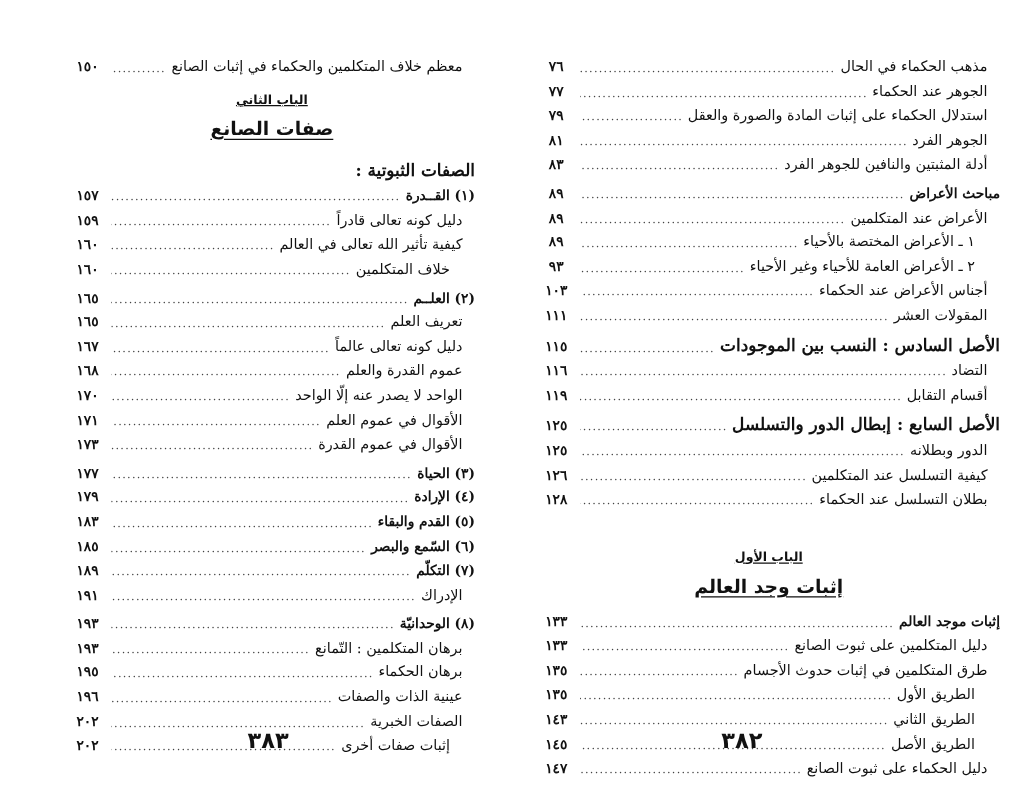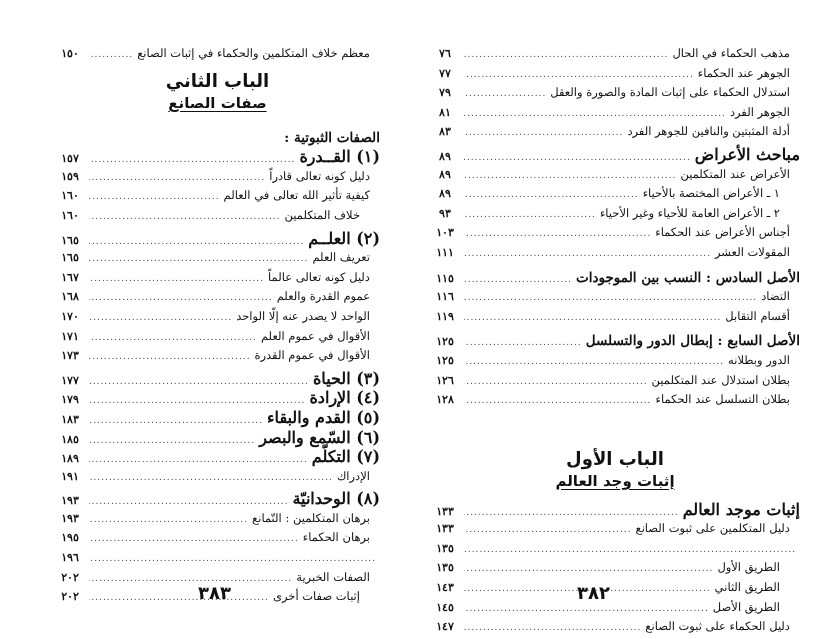--- a/index.html
+++ b/index.html
@@ -9,29 +9,29 @@
   .page-left { left:0; width:409px; }
   .page-right { left:409px; width:409px; }
   .toc { position:absolute; direction:rtl; }
   .page-left .toc { left:55px; width:325px; top:44px; }
   .page-right .toc { left:21px; width:370px; top:44px; }
   .row { display:flex; align-items:baseline; height:19.6px; font-size:11.5px; line-height:19.6px; white-space:nowrap; }
   .row .title { flex:0 0 auto; }
   .row .dots { flex:1 1 auto; overflow:hidden; color:#444; font-size:9px; letter-spacing:1px; margin:0 4px; }
   .row .dots::before { content:"................................................................................................................................................"; }
   .row .num { flex:0 0 auto; width:30px; text-align:center; font-weight:bold; font-size:11px; }
-  .row.bold .title { font-weight:bold; font-size:16px; }
+  .row.bold .title { font-weight:bold; font-size:11px; }
   .row.heading .title { font-weight:bold; font-size:13.5px; }
   .row.indent1 .title { padding-right:10px; }
   .row.indent2 .title { padding-right:20px; }
   .chapter { text-align:center; font-family:"DejaVu Sans", "Liberation Sans", sans-serif; font-weight:900; direction:rtl; }
-  .chapter .ch-label { font-size:18px; display:block; line-height:22px; }
+  .chapter .ch-label { font-size:10px; display:block; line-height:22px;text-decoration:underline; }
   .chapter .ch-title { font-size:15px; display:block; line-height:22px; text-decoration:underline; text-underline-offset:3px; }
   .page-left .chapter { margin:6px 0 14px 0; }
-  .page-right .chapter { margin:38px 0 8px 0; }
+  .page-right .chapter { margin:26px 0 8px 0; }
   .folio { position:absolute; top:582px; font-weight:bold; font-size:18px; font-family:"DejaVu Sans", "Liberation Sans", sans-serif; }
   .page-left .folio { left:198px; }
   .page-right .folio { left:168px; }
 </style>
 </head>
 <body>
 
 <div class="page page-left">
   <div class="toc">
     <div class="row indent1">
@@ -150,20 +150,21 @@
           <span class="title">برهان المتكلمين : التّمانع</span>
           <span class="dots"></span>
           <span class="num">١٩٣</span>
         </div>
         <div class="row indent1">
           <span class="title">برهان الحكماء</span>
           <span class="dots"></span>
           <span class="num">١٩٥</span>
         </div>
         <div class="row indent1">
+          <span class="title">عينية الذات والصفات</span>
           <span class="dots"></span>
           <span class="num">١٩٦</span>
         </div>
         <div class="row indent1">
           <span class="title">الصفات الخبرية</span>
           <span class="dots"></span>
           <span class="num">٢٠٢</span>
         </div>
         <div class="row indent2">
           <span class="title">إثبات صفات أخرى</span>
@@ -258,21 +259,21 @@
           <span class="title">الأصل السابع : إبطال الدور والتسلسل</span>
           <span class="dots"></span>
           <span class="num">١٢٥</span>
         </div>
         <div class="row indent1">
           <span class="title">الدور وبطلانه</span>
           <span class="dots"></span>
           <span class="num">١٢٥</span>
         </div>
         <div class="row indent1">
-          <span class="title">بطلان استدلال عند المتكلمين</span>
+          <span class="title">كيفية التسلسل عند المتكلمين</span>
           <span class="dots"></span>
           <span class="num">١٢٦</span>
         </div>
         <div class="row indent1">
           <span class="title">بطلان التسلسل عند الحكماء</span>
           <span class="dots"></span>
           <span class="num">١٢٨</span>
         </div>
       </div>
 
@@ -286,20 +287,21 @@
           <span class="title">إثبات موجد العالم</span>
           <span class="dots"></span>
           <span class="num">١٣٣</span>
         </div>
         <div class="row indent1">
           <span class="title">دليل المتكلمين على ثبوت الصانع</span>
           <span class="dots"></span>
           <span class="num">١٣٣</span>
         </div>
         <div class="row indent1">
+          <span class="title">طرق المتكلمين في إثبات حدوث الأجسام</span>
           <span class="dots"></span>
           <span class="num">١٣٥</span>
         </div>
         <div class="row indent2">
           <span class="title">الطريق الأول</span>
           <span class="dots"></span>
           <span class="num">١٣٥</span>
         </div>
         <div class="row indent2">
           <span class="title">الطريق الثاني</span>

